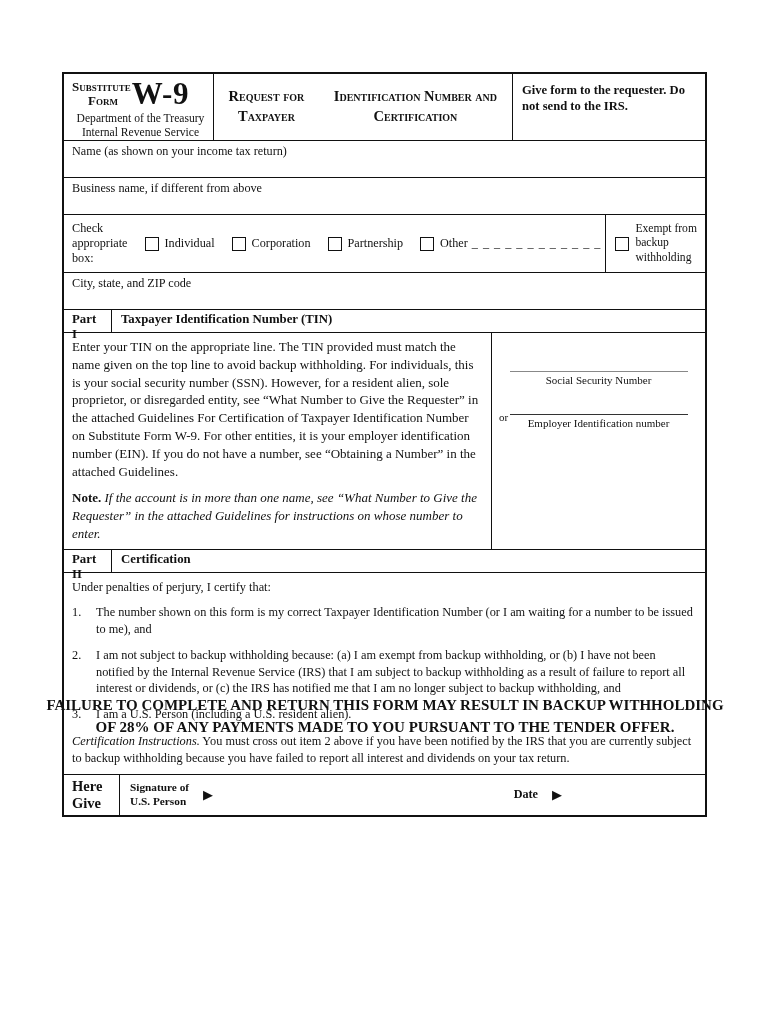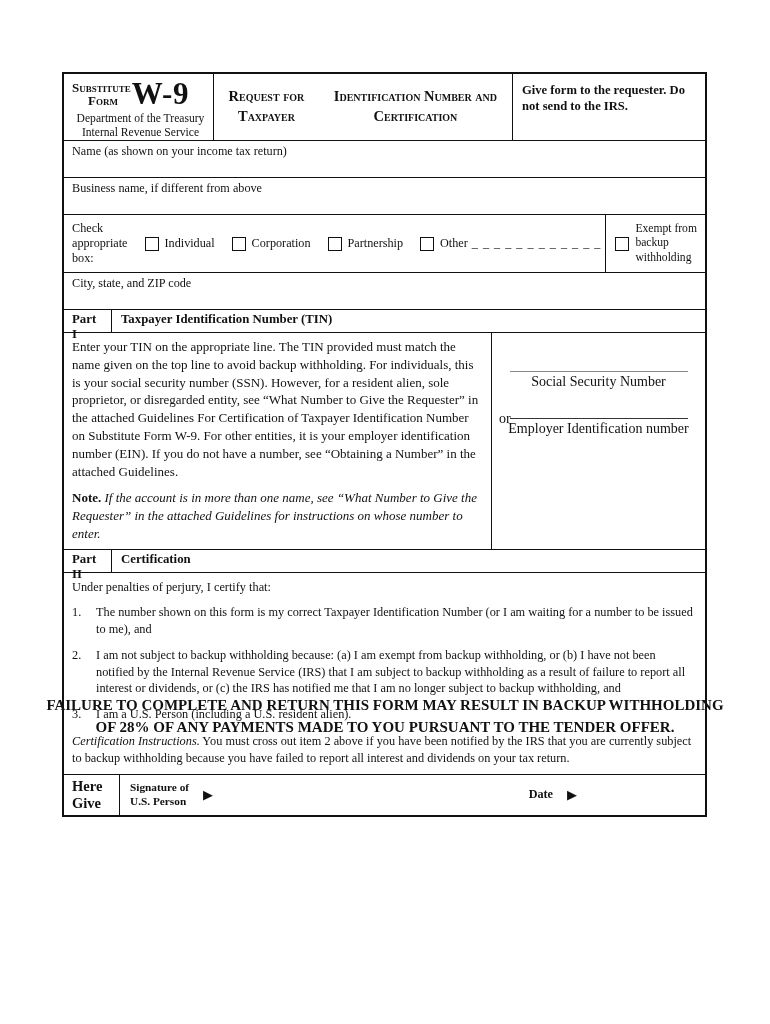--- a/index.html
+++ b/index.html
@@ -15,21 +15,21 @@
     position: absolute; left: 62px; top: 72px; width: 645px;
     border: 2px solid #111;
   }
   .row { border-top: 1.5px solid #111; position: relative; }
   .row:first-child { border-top: none; }
   .flexrow { display: flex; align-items: stretch; }
 
   
   .hdr { height: 66px; }
   .hdr-brand { width: 150px; border-right: 1.5px solid #111; padding: 6px 4px 2px 8px; }
-  .brand-top { display: flex; align-items: flex-end; }
+  .brand-top { display: flex; align-items: center; }
   .brand-sub { font-variant: small-caps; font-weight: bold; font-size: 13px; line-height: 1.05; }
   .brand-sub .l2 { padding-left: 16px; }
   .brand-w9 { font-weight: bold; font-size: 31px; line-height: 0.9; margin-left: 1px; letter-spacing: 0.5px; }
   .brand-agency { text-align: center; font-size: 11.6px; line-height: 1.2; margin-top: 4px; }
   .hdr-title {
     flex: 1; border-right: 1.5px solid #111;
     display: flex; flex-direction: row; justify-content: center; align-items: center;
     font-variant: small-caps; font-weight: bold; font-size: 14.5px; line-height: 1.35; text-align: center;
   }
   .hdr-give { width: 192px; padding: 8px 8px 4px 9px; font-weight: bold; font-size: 12.6px; line-height: 1.3; }
@@ -53,41 +53,41 @@
   .part-hdr { height: 23px; font-weight: bold; font-size: 12.8px; }
   .part-label { width: 48px; border-right: 1.5px solid #111; padding: 2px 16px 0 8px; }
   .part-title { flex: 1; padding: 2px 0 0 9px; }
 
   
   .tin-body { min-height: 134px; }
   .tin-text { flex: 1; border-right: 1.5px solid #111; padding: 5px 9px 6px 8px; font-size: 13px; line-height: 1.37; }
   .tin-note { margin-top: 9px; }
   .tin-note .nlab { font-weight: bold; text-align: right; }
   .tin-note .ntxt { font-style: italic; }
-  .tin-right { width: 213px; position: relative; font-size: 14px; }
+  .tin-right { width: 213px; position: relative; font-size: 11px; }
   .sigline { margin: 0 auto; width: 178px; border-top: 1.6px solid #888; }
   .sigline.dark { border-top-color: #333; }
   .tin-right .lab { text-align: center; margin-top: 2px; }
   .tin-right .ssn-block { margin-top: 38px; }
   .tin-right .or { position: absolute; left: 7px; top: 78px; }
   .tin-right .ein-block { margin-top: 28px; }
 
   
   .cert-body { padding: 6px 10px 8px 8px; font-size: 12.3px; line-height: 1.36; }
   .cert-intro { margin-bottom: 9px; }
   .cert-item { display: flex; margin-bottom: 9px; }
   .cert-item .num { width: 24px; flex: none; }
   .cert-item .txt { flex: 1; }
   .cert-instr { margin-top: 10px; }
   .cert-instr .ilab { font-style: italic; }
 
   
   .sign-row { min-height: 40px; }
   .sign-cell { width: 56px; border-right: 1.5px solid #111; font-weight: bold; font-size: 14.5px; line-height: 1.15; padding: 3px 0 3px 8px; }
-  .sign-main { flex: 1; display: flex; align-items: center; padding: 3px 0 3px 10px; }
+  .sign-main { flex: 1; display: flex; align-items: center; padding: 3px 15px 3px 10px; }
   .siglabel { font-weight: bold; font-size: 11.3px; line-height: 1.2; }
   .arrow { font-size: 13px; margin-left: 14px; }
   .sig-space { flex: 1; }
   .date-block { display: flex; align-items: center; margin-right: 128px; font-weight: bold; font-size: 12.2px; }
 
   
   .footer {
     position: absolute; left: 0; top: 695px; width: 770px;
     text-align: center; font-weight: bold; font-size: 15px; line-height: 1.45;
   }

